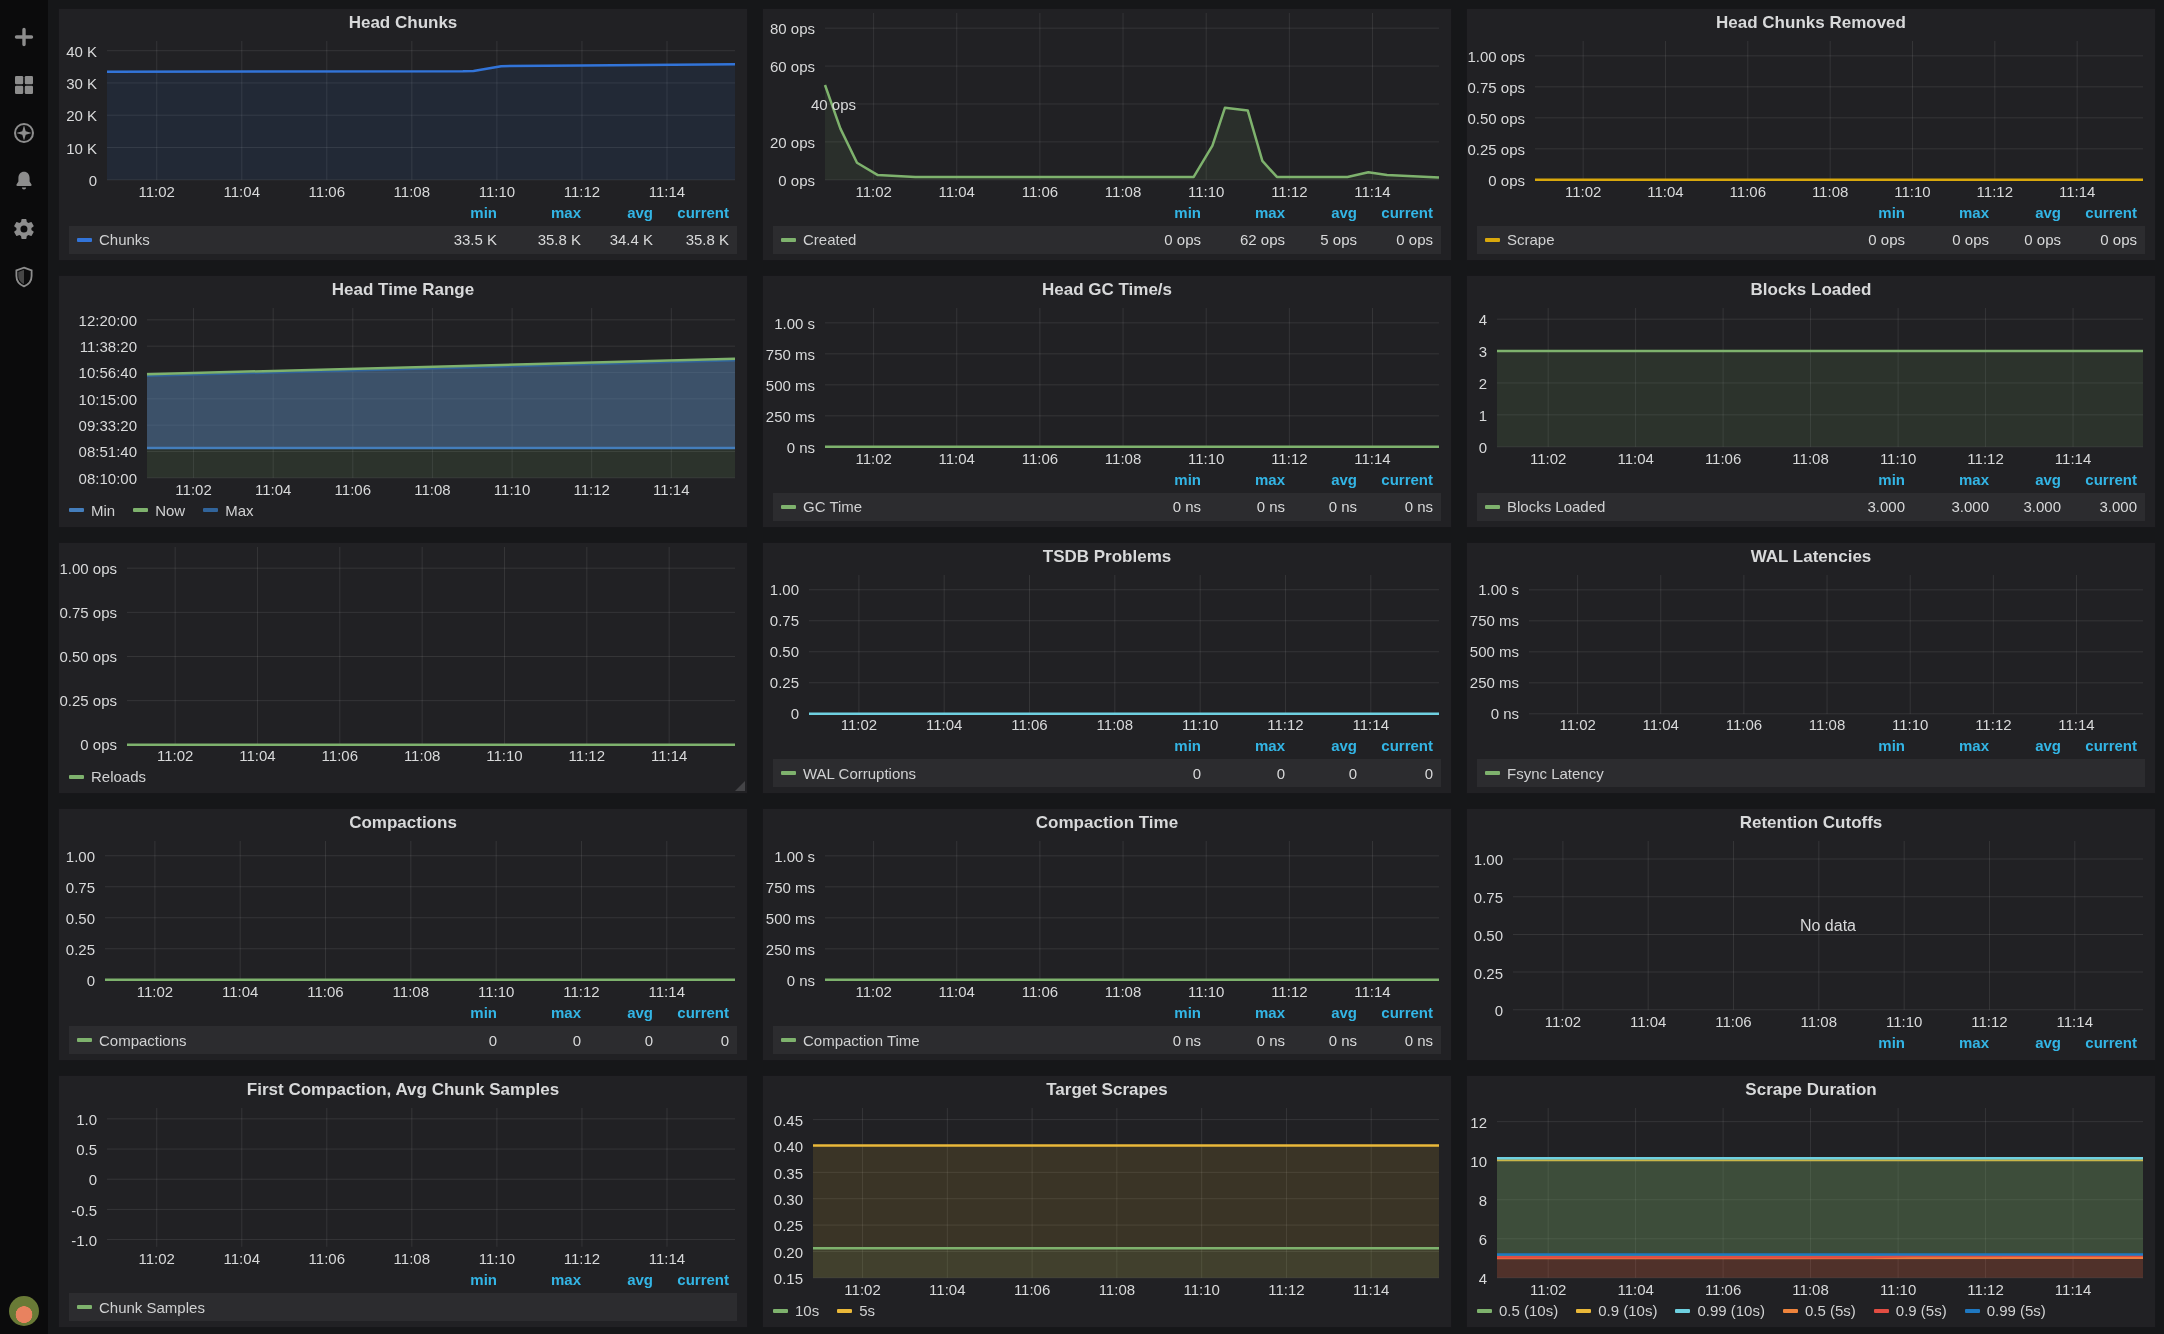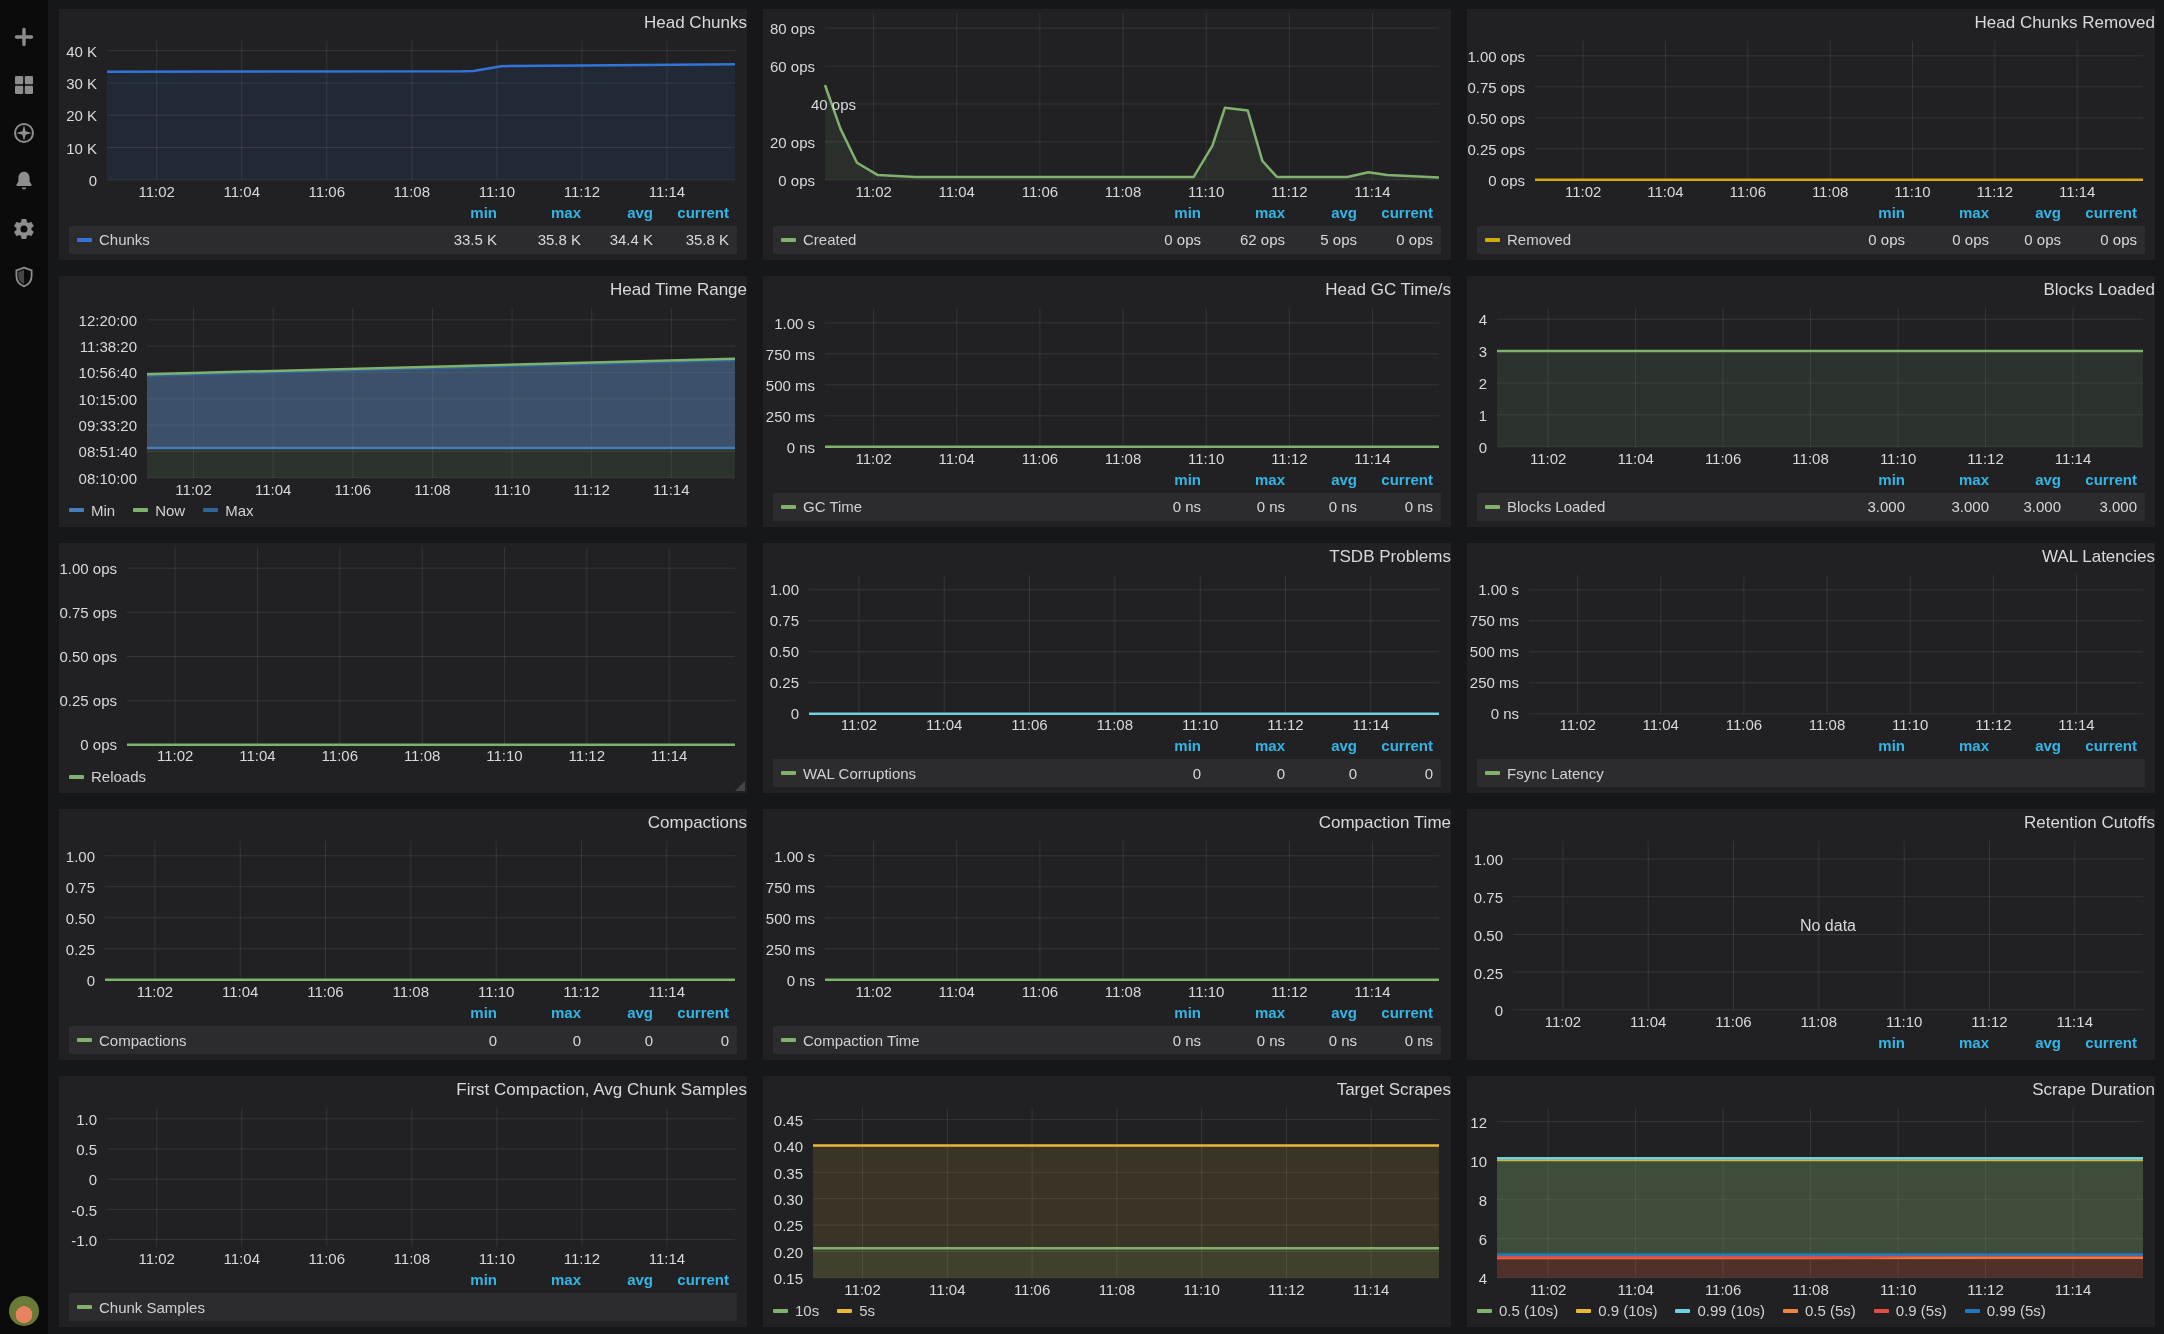--- a/index.html
+++ b/index.html
@@ -15,22 +15,22 @@
   .side-icon svg{width:24px;height:24px;display:block;}
   .avatar{position:absolute;left:9px;bottom:8px;width:30px;height:30px;border-radius:50%;
           background:radial-gradient(circle at 50% 62%, #e8825f 0 34%, #697a36 36%);cursor:pointer;}
 
   
   .grid{position:absolute;left:48px;top:0;right:0;bottom:0;
         padding:8px 8px 6px 10px;display:grid;
         grid-template-columns:repeat(3,1fr);grid-template-rows:repeat(5,1fr);gap:14px;}
   .panel{background:#212124;position:relative;display:flex;flex-direction:column;
          border:1px solid rgba(0,0,0,0.28);}
-  .p-title{flex:0 0 auto;height:28px;line-height:28px;text-align:right;color:#d8d9da;
-           font-size:17px;font-weight:400;cursor:pointer;white-space:nowrap;}
+  .p-title{flex:0 0 auto;height:28px;line-height:28px;text-align:center;color:#d8d9da;
+           font-size:17px;font-weight:700;cursor:pointer;white-space:nowrap;}
   .caret{display:inline-block;margin-left:7px;color:#9aa0a6;font-size:12px;vertical-align:2px;}
 
   .p-chart{flex:1 1 auto;position:relative;min-height:0;}
   .plotbox{position:absolute;top:4px;bottom:22px;right:12px;}
   svg.plot{position:absolute;inset:0;width:100%;height:100%;overflow:visible;}
   .ylab{position:absolute;left:0;text-align:right;color:#d8d9da;font-size:15px;line-height:15px;
         transform:translateY(-50%);white-space:nowrap;}
   .xlab{position:absolute;bottom:0;height:20px;line-height:20px;color:#d8d9da;font-size:15px;
         transform:translateX(-50%);white-space:nowrap;}
   .nodata{position:absolute;display:flex;align-items:center;justify-content:center;
@@ -254,21 +254,21 @@
         <div class="legend">
           <div class="l-head">
             <span class="c0">min</span>
             <span class="c1">max</span>
             <span class="c2">avg</span>
             <span class="c3">current</span>
           </div>
           <div class="l-row">
             <span class="l-name">
               <i class="swatch" style="background: rgb(217, 168, 12);"></i>
-              <span>Removed</span>
+              <span>Scrape</span>
             </span>
             <span class="l-vals">
               <span class="c0">0 ops</span>
               <span class="c1">0 ops</span>
               <span class="c2">0 ops</span>
               <span class="c3">0 ops</span>
             </span>
           </div>
         </div>
       </div>

